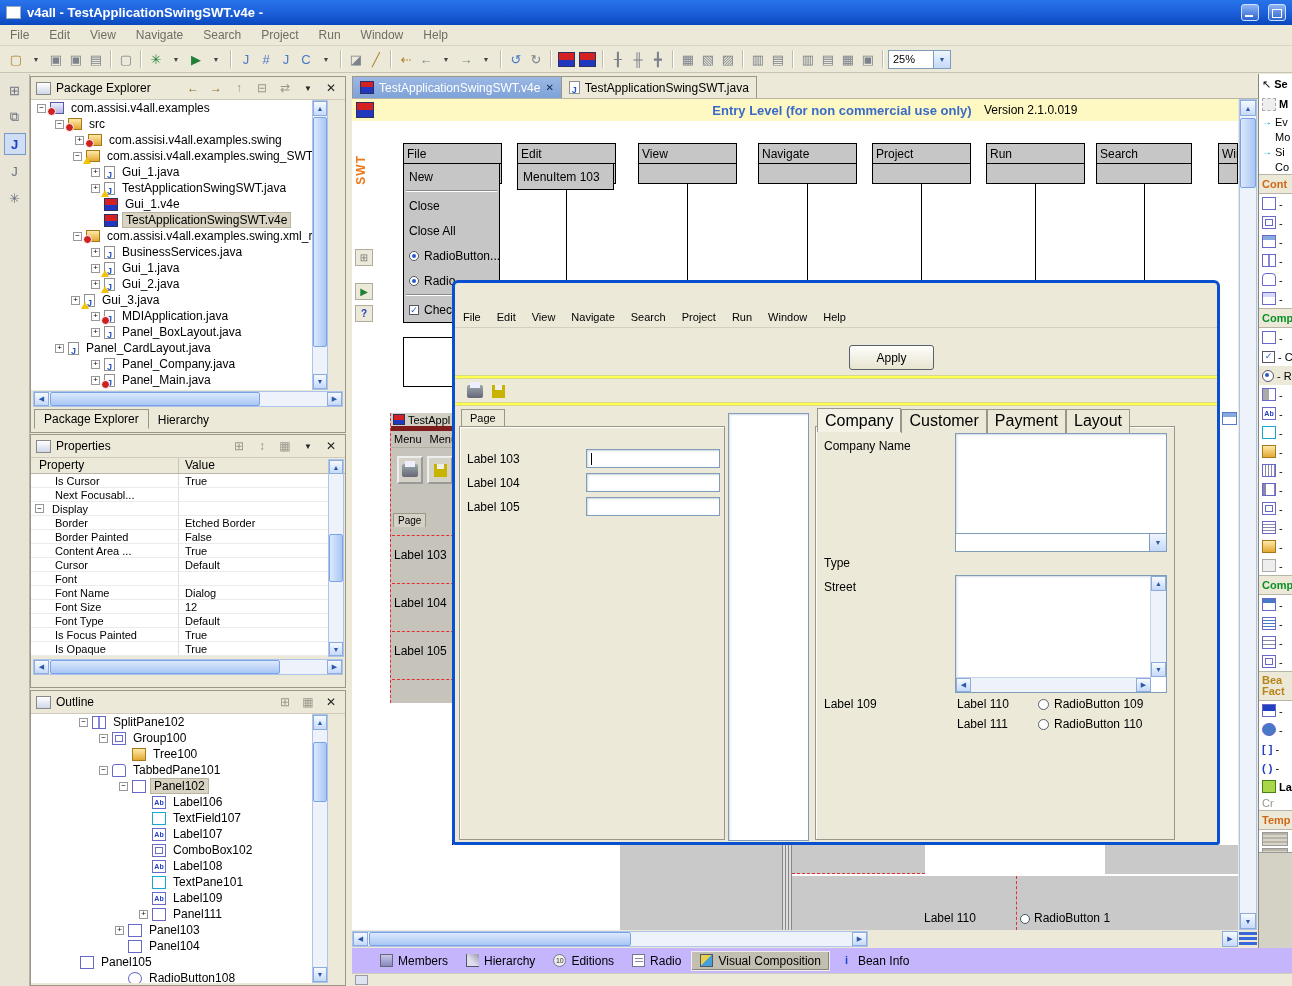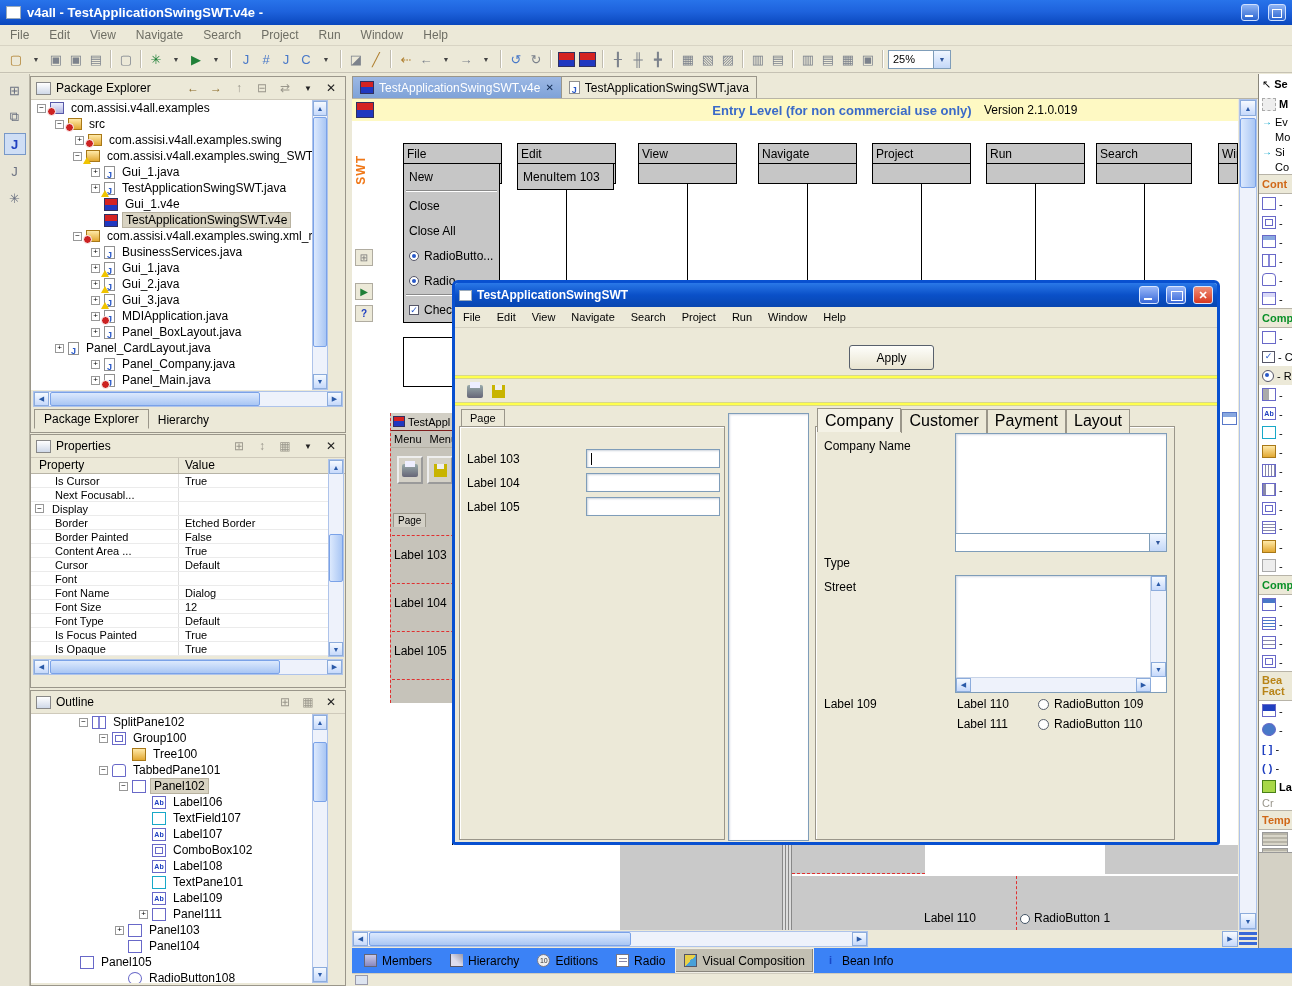--- a/index.html
+++ b/index.html
@@ -88,21 +88,21 @@
 .ddrop{position:absolute;background:#c6c6c6;border:1px solid #000;border-top:none;font-size:12px}
 .ditem{height:25px;display:flex;align-items:center;padding-left:5px;gap:5px;white-space:nowrap;overflow:hidden}
 .dsep{height:2px;border-top:1px solid #8a8a8a;border-bottom:1px solid #fff;margin:1px 2px}
 .rglyph{width:10px;height:10px;border-radius:50%;border:1px solid #556;background:#fff;flex:none;position:relative}
 .rglyph::after{content:"";position:absolute;left:2px;top:2px;width:4px;height:4px;border-radius:50%;background:#2858c8}
 .cglyph{width:10px;height:10px;border:1px solid #556;background:#fff;flex:none;color:#2858c8;font-size:9px;line-height:9px;text-align:center}
 .cglyph::before{content:"✓"}
 .whitebox{position:absolute;background:#fff;border:1px solid #000}
 
 .mini{position:absolute;left:38px;top:314px;width:75px;height:290px;background:#c6c3ba;border-left:1px dashed #e03030}
-.minit{height:18px;background:#d2cfc5;border-bottom:1px solid #7f1d1d;display:flex;align-items:center;gap:3px;padding:0 2px;font-size:11px;white-space:nowrap;overflow:hidden}
+.minit{height:18px;background:#d2cfc5;border-bottom:5px solid #7f1d1d;display:flex;align-items:center;gap:3px;padding:0 2px;font-size:11px;white-space:nowrap;overflow:hidden}
 .minimenu{height:17px;border-bottom:1px solid #b2aea2;display:flex;gap:8px;align-items:center;padding-left:3px;font-size:11px;white-space:nowrap}
 .minibtn{width:26px;height:28px;border:2px outset #eee;background:#d4d1c7;display:flex;align-items:center;justify-content:center}
 .minitab{position:absolute;left:2px;top:100px;padding:1px 4px;border:1px solid #9a968a;border-bottom:none;background:#d4d1c7;font-size:10px}
 .minilbl{position:absolute;left:3px;font-size:12px;white-space:nowrap}
 .reddash{position:absolute;border-top:1px dashed #e03030}
 .grayblock{position:absolute;background:#c9c9c9}
 .hatch{position:absolute;background:repeating-linear-gradient(90deg,#888 0 1px,#ddd 1px 3px)}
 .canvbot-lbl{position:absolute;font-size:12px;white-space:nowrap}
 .rcirc{display:inline-block;width:10px;height:10px;border-radius:50%;border:1px solid #456;background:#fff;vertical-align:-2px;margin-right:4px}
 .miniwinic{position:absolute;width:15px;height:13px;border:1px solid #5878c8;background:#fff}
@@ -138,21 +138,21 @@
 .rtab.active{background:#f4f2e6;position:relative;top:-1px;padding-top:3px}
 .rbox{position:absolute;left:0;top:17px;width:360px;height:414px;border:1px solid #9a968a;box-shadow:inset 1px 1px 0 #fff;background:#ece9d8}
 .rlbl{position:absolute;left:9px;font-size:12px;white-space:nowrap}
 .rlbl2{position:absolute;font-size:12px;white-space:nowrap}
 .tarea{position:absolute;background:#fff;border:1px solid #7f9db9;box-shadow:inset 1px 1px 2px #d4dae4}
 .combo{position:absolute;left:140px;top:124px;width:212px;height:19px;background:#fff;border:1px solid #7f9db9;display:flex}
 .combosp{flex:1}
 .combobtn{width:17px;background:linear-gradient(#f0f6ff,#c4d8f8);border-left:1px solid #7f9db9;display:flex;align-items:center;justify-content:center;font-size:7px;color:#30569c}
 .radio{display:inline-block;width:11px;height:11px;border-radius:50%;border:1px solid #58606c;background:#fff;vertical-align:-2px;margin-right:5px}
 
-.btmbar{left:352px;top:948px;width:940px;height:25px;background:#3b82f6;display:flex;gap:2px;padding-left:4px;z-index:12}
+.btmbar{left:352px;top:948px;width:940px;height:25px;background:#c4b5fd;display:flex;align-items:center;gap:2px;padding-left:20px;z-index:12}
 .btab{display:flex;align-items:center;gap:5px;padding:2px 8px;font-size:12px;white-space:nowrap}
 .btab.active{border:1px solid #f0eee6;box-shadow:inset -1px -1px 0 #88857c;background:#c2bfb2}
 .bic{width:13px;height:13px;flex:none;position:relative}
 .bic.members{background:linear-gradient(#c8c8e8,#8888c0);border:1px solid #667}
 .bic.hier{border-left:1px solid #556;border-bottom:1px solid #556;background:linear-gradient(45deg,#dde 40%,#99a 100%)}
 .bic.editions{border-radius:50%;border:1px solid #778;background:#eee;font-size:7px;line-height:11px;text-align:center;color:#333}
 .bic.source{background:#fff;border:1px solid #778}
 .bic.source::before{content:"";position:absolute;left:2px;top:3px;width:8px;height:1px;background:#88a;box-shadow:0 3px 0 #88a}
 .bic.vc{background:linear-gradient(135deg,#e8d048 0 50%,#48a0d8 50% 100%);border:1px solid #556}
 .bic.bean{color:#1848c8;font-weight:bold;font-size:11px;text-align:center}
@@ -333,21 +333,21 @@
     <div class="trow" style="padding-left:60px">
         <span class="exp g-plus"></span>
         <span class="ic ic-java b-warn"></span>
         <span class="tl">Gui_1.java</span>
       </div>
     <div class="trow" style="padding-left:60px">
         <span class="exp g-plus"></span>
         <span class="ic ic-java b-warn"></span>
         <span class="tl">Gui_2.java</span>
       </div>
-    <div class="trow" style="padding-left:60px">
+    <div class="trow" style="padding-left:40px">
         <span class="exp g-plus"></span>
         <span class="ic ic-java b-warn"></span>
         <span class="tl">Gui_3.java</span>
       </div>
     <div class="trow" style="padding-left:60px">
         <span class="exp g-plus"></span>
         <span class="ic ic-java b-err"></span>
         <span class="tl">MDIApplication.java</span>
       </div>
     <div class="trow" style="padding-left:60px">
@@ -644,21 +644,21 @@
       </div>
     <div class="dsep"></div>
     <div class="ditem">
         <span>Close</span>
       </div>
     <div class="ditem">
         <span>Close All</span>
       </div>
     <div class="ditem">
         <span class="rglyph"></span>
-        <span>RadioButto...</span>
+        <span>RadioButton...</span>
       </div>
     <div class="ditem">
         <span class="rglyph"></span>
         <span>Radio</span>
       </div>
     <div class="dsep"></div>
     <div class="ditem">
         <span class="cglyph"></span>
         <span>Chec</span>
       </div>
@@ -725,28 +725,20 @@
   <span style="flex:1"></span>
   <span class="sba" style="width:16px;height:16px">▼</span>
 </div>
 <div class="abs cornerbars" style="left:1239px;top:932px;width:18px;z-index:12">
     <div></div>
     <div></div>
     <div></div>
   </div>
 
 <div class="abs fw">
-  <div class="fwtitle">
-    <span class="fwico"></span>
-    <span>TestApplicationSwingSWT</span>
-    <span style="flex:1"></span>
-    <span class="fwbtn min"></span>
-    <span class="fwbtn max"></span>
-    <span class="fwbtn close"></span>
-  </div>
   <div class="fwmenu">
     <span>File</span>
     <span>Edit</span>
     <span>View</span>
     <span>Navigate</span>
     <span>Search</span>
     <span>Project</span>
     <span>Run</span>
     <span>Window</span>
     <span>Help</span>

